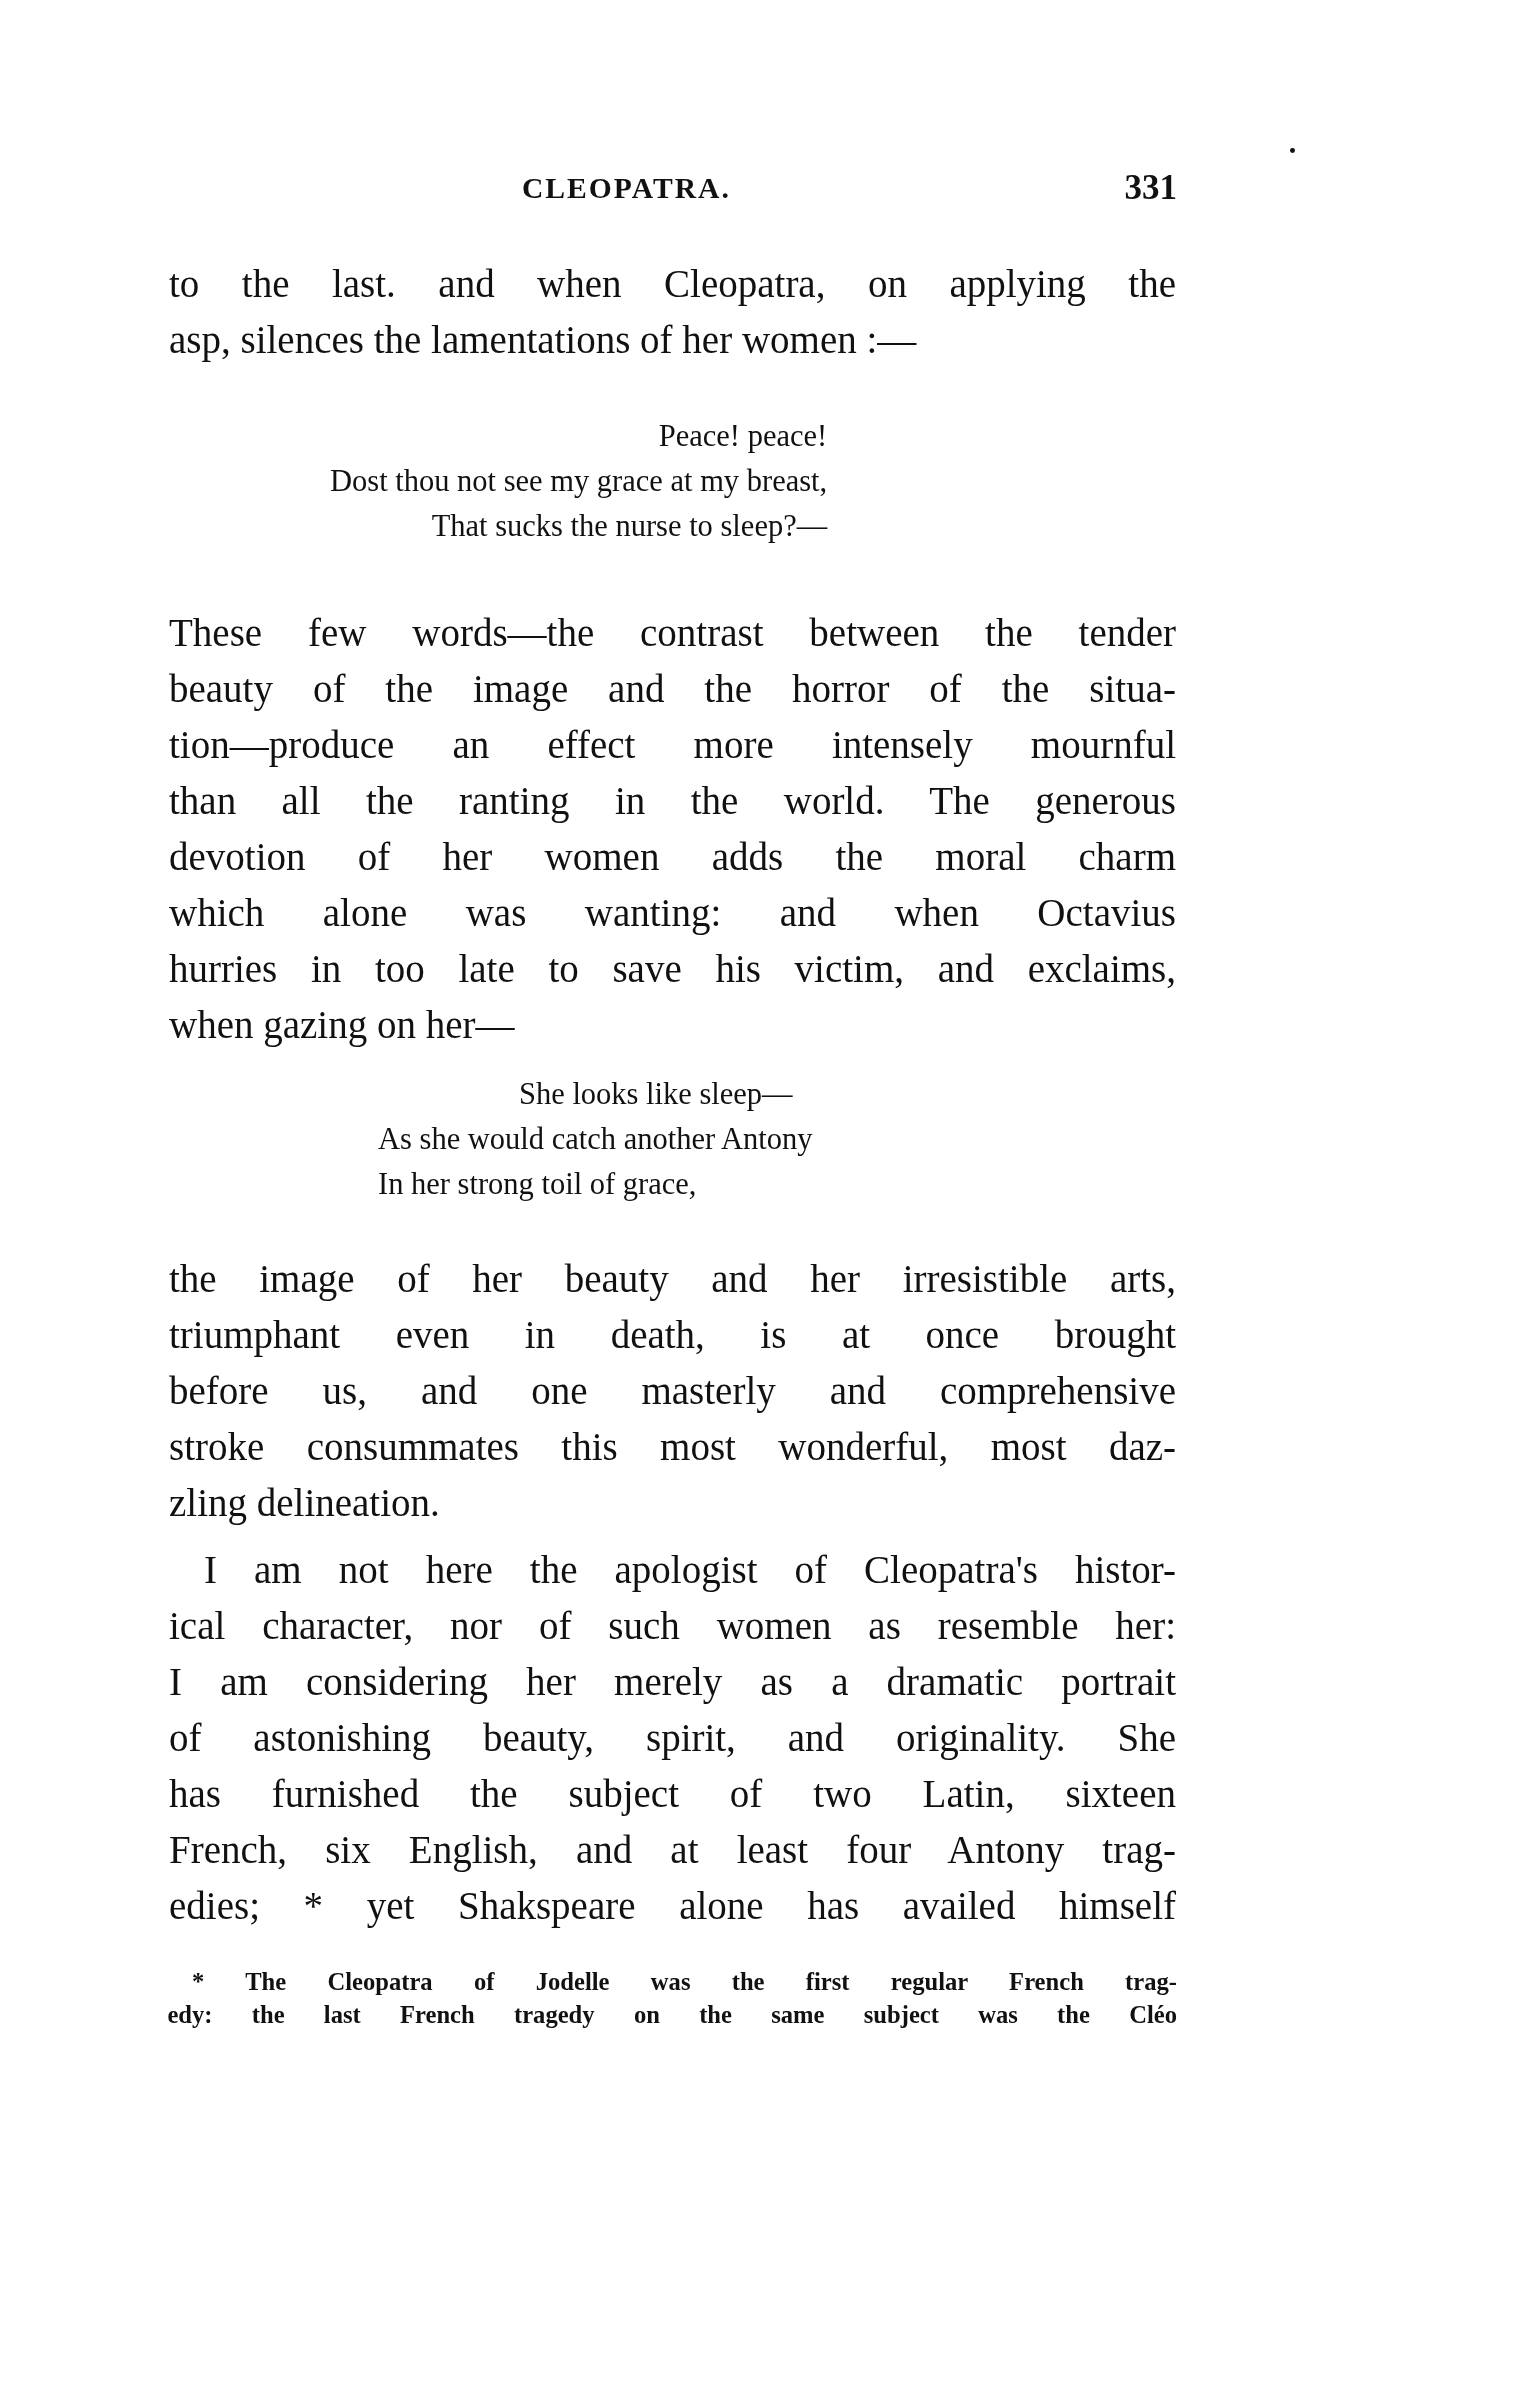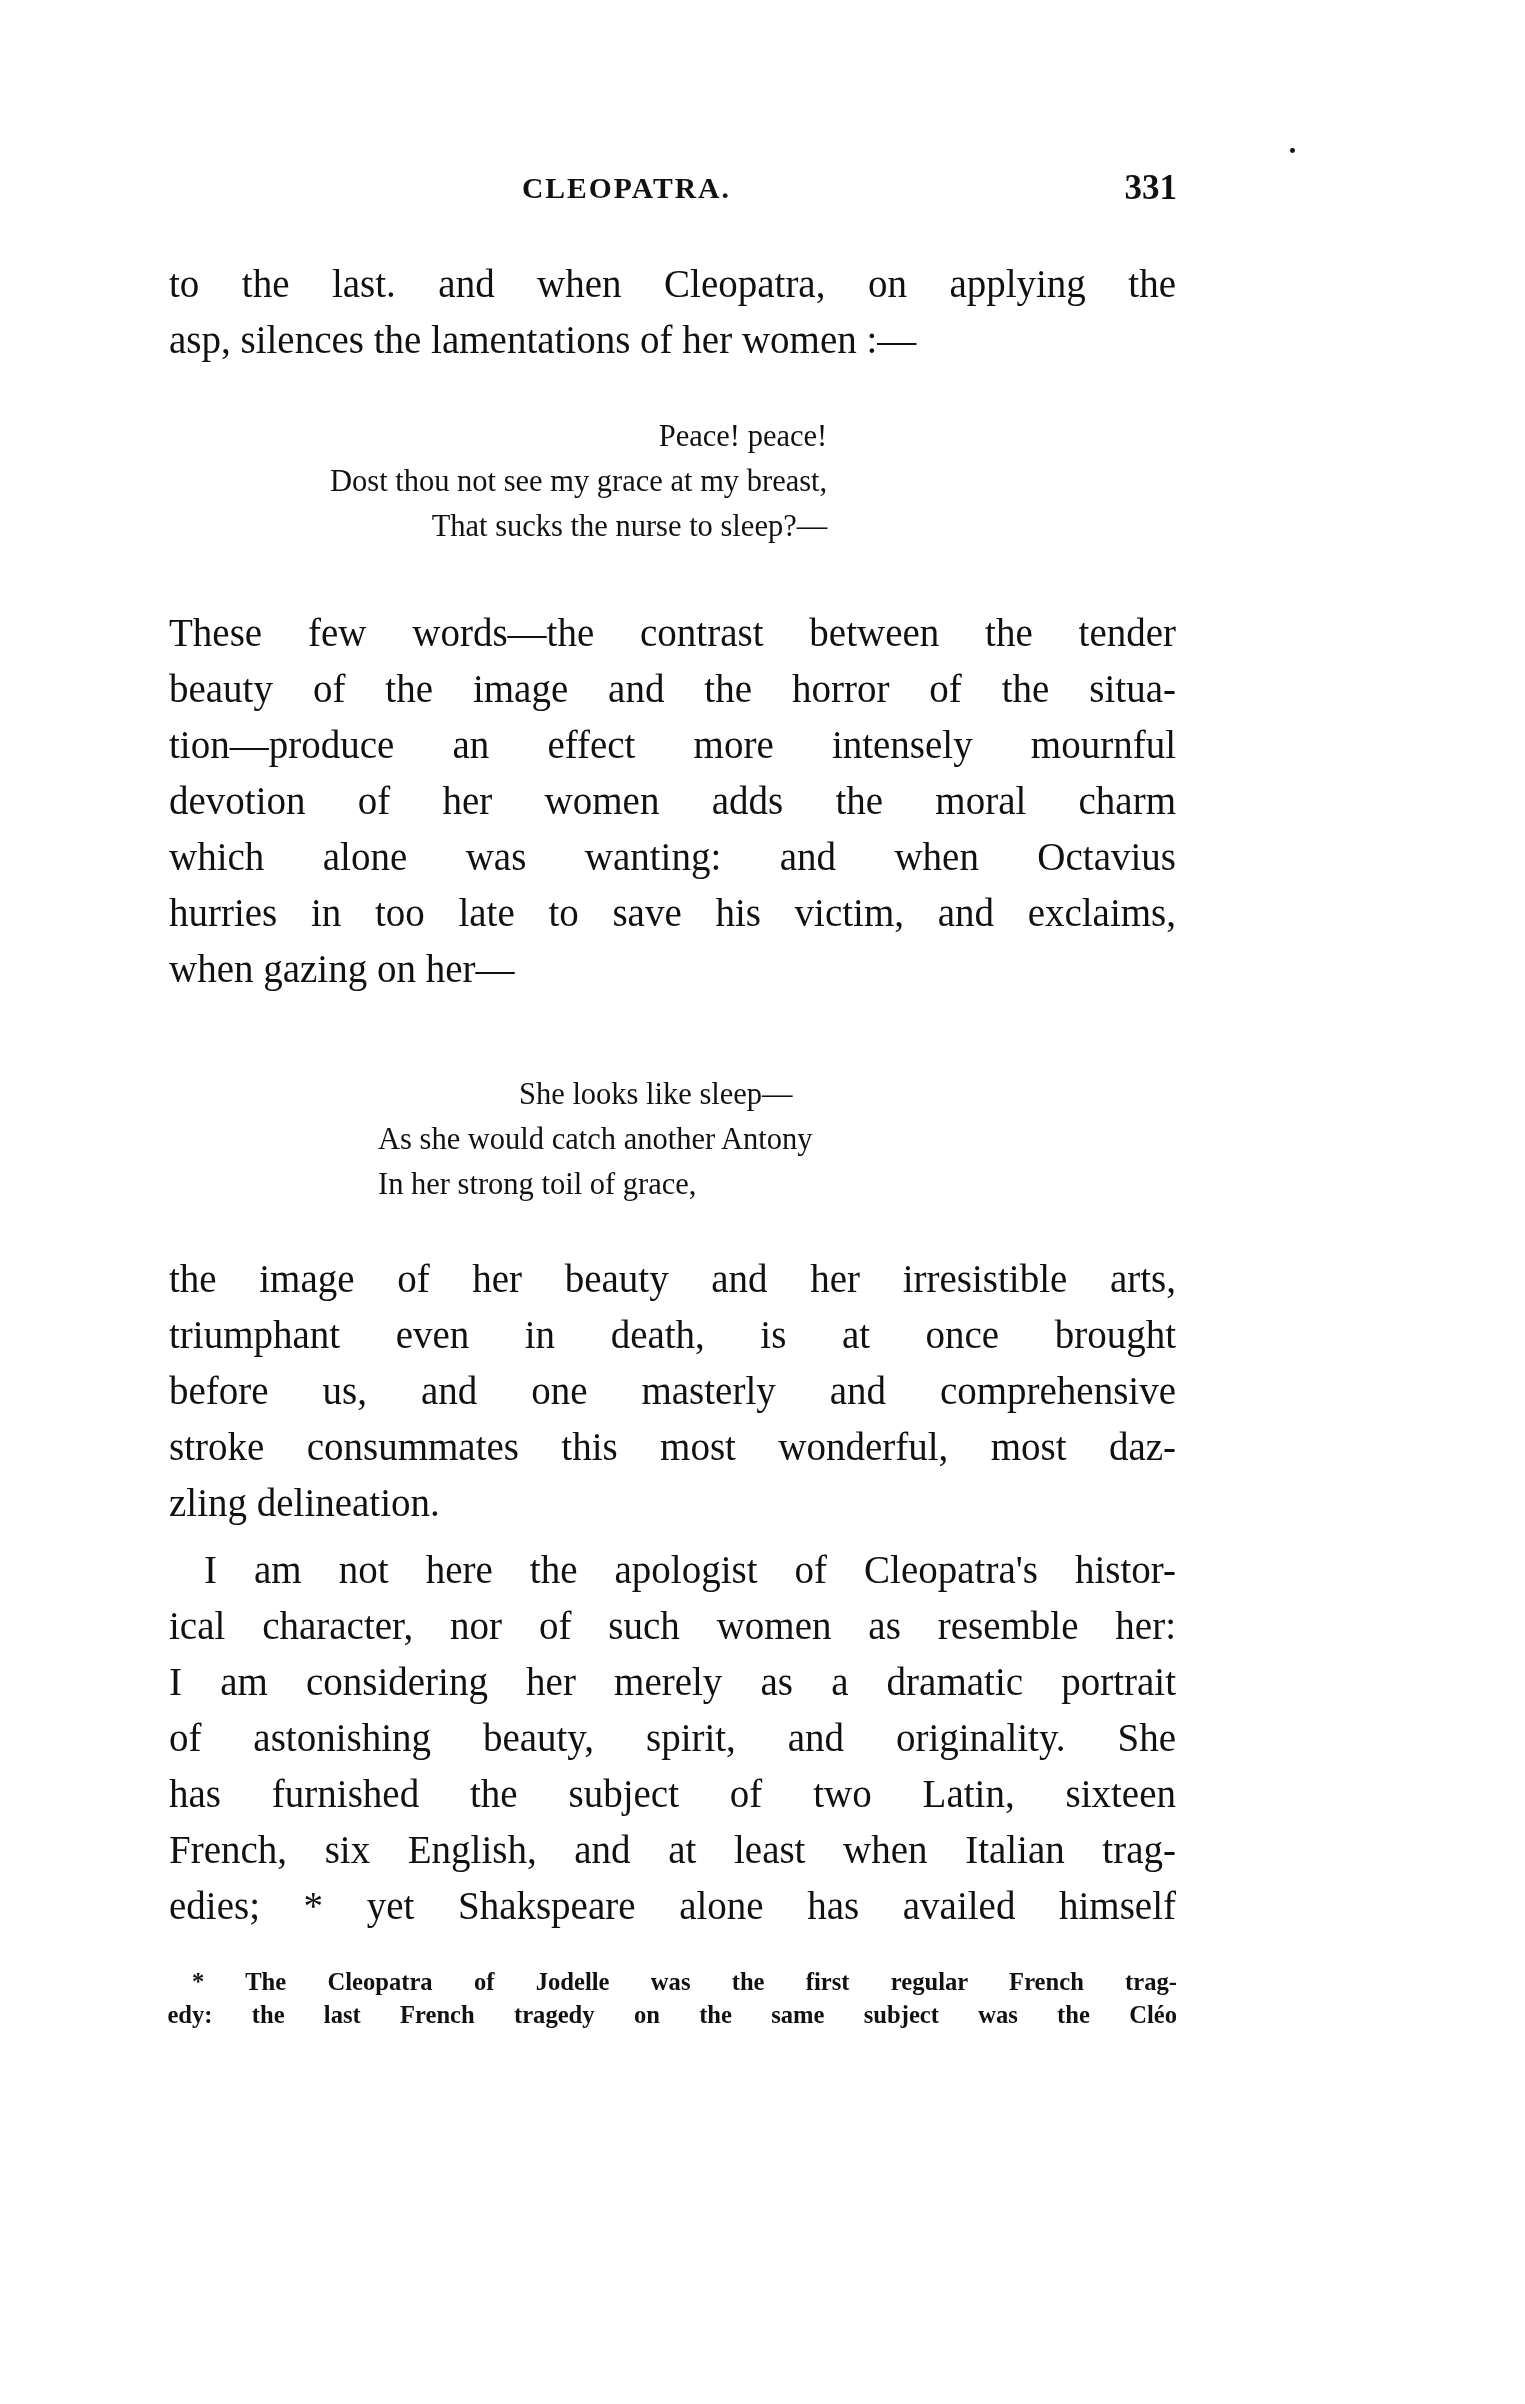--- a/index.html
+++ b/index.html
@@ -75,20 +75,21 @@
   <div class="verse" id="verse1">
     <span class="vline first">Peace! peace!</span>
     <span class="vline">Dost thou not see my grace at my breast,</span>
     <span class="vline">That sucks the nurse to sleep?—</span>
   </div>
 
   <div class="body-text" id="block2">
     <span class="line">These few words—the contrast between the tender</span>
     <span class="line">beauty of the image and the horror of the situa-</span>
     <span class="line">tion—produce an effect more intensely mournful</span>
+    <span class="line">than all the ranting in the world.  The generous</span>
     <span class="line">devotion of her women adds the moral charm</span>
     <span class="line">which alone was wanting: and when Octavius</span>
     <span class="line">hurries in too late to save his victim, and exclaims,</span>
     <span class="line last">when gazing on her—</span>
   </div>
 
   <div class="verse" id="verse2">
     <span class="vline first">She looks like sleep—</span>
     <span class="vline">As she would catch another Antony</span>
     <span class="vline">In her strong toil of grace,</span>
@@ -101,21 +102,21 @@
     <span class="line">stroke consummates this most wonderful, most daz-</span>
     <span class="line last">zling delineation.</span>
   </div>
 
   <div class="body-text" id="block4">
     <span class="line indent">I am not here the apologist of Cleopatra's histor-</span>
     <span class="line">ical character, nor of such women as resemble her:</span>
     <span class="line">I am considering her merely as a dramatic portrait</span>
     <span class="line">of astonishing beauty, spirit, and originality.  She</span>
     <span class="line">has furnished the subject of two Latin, sixteen</span>
-    <span class="line">French, six English, and at least when Italian trag-</span>
+    <span class="line">French, six English, and at least four Antony trag-</span>
     <span class="line">edies; * yet Shakspeare alone has availed himself</span>
   </div>
 
   <div class="footnote">
     <span class="fline">* The Cleopatra of Jodelle was the first regular French trag-</span>
     <span class="fline cont">edy: the last French tragedy on the same subject was the Cléo</span>
   </div>
 
   <span class="speck" style="left:1290px; top:148px;"></span>
 </div>

